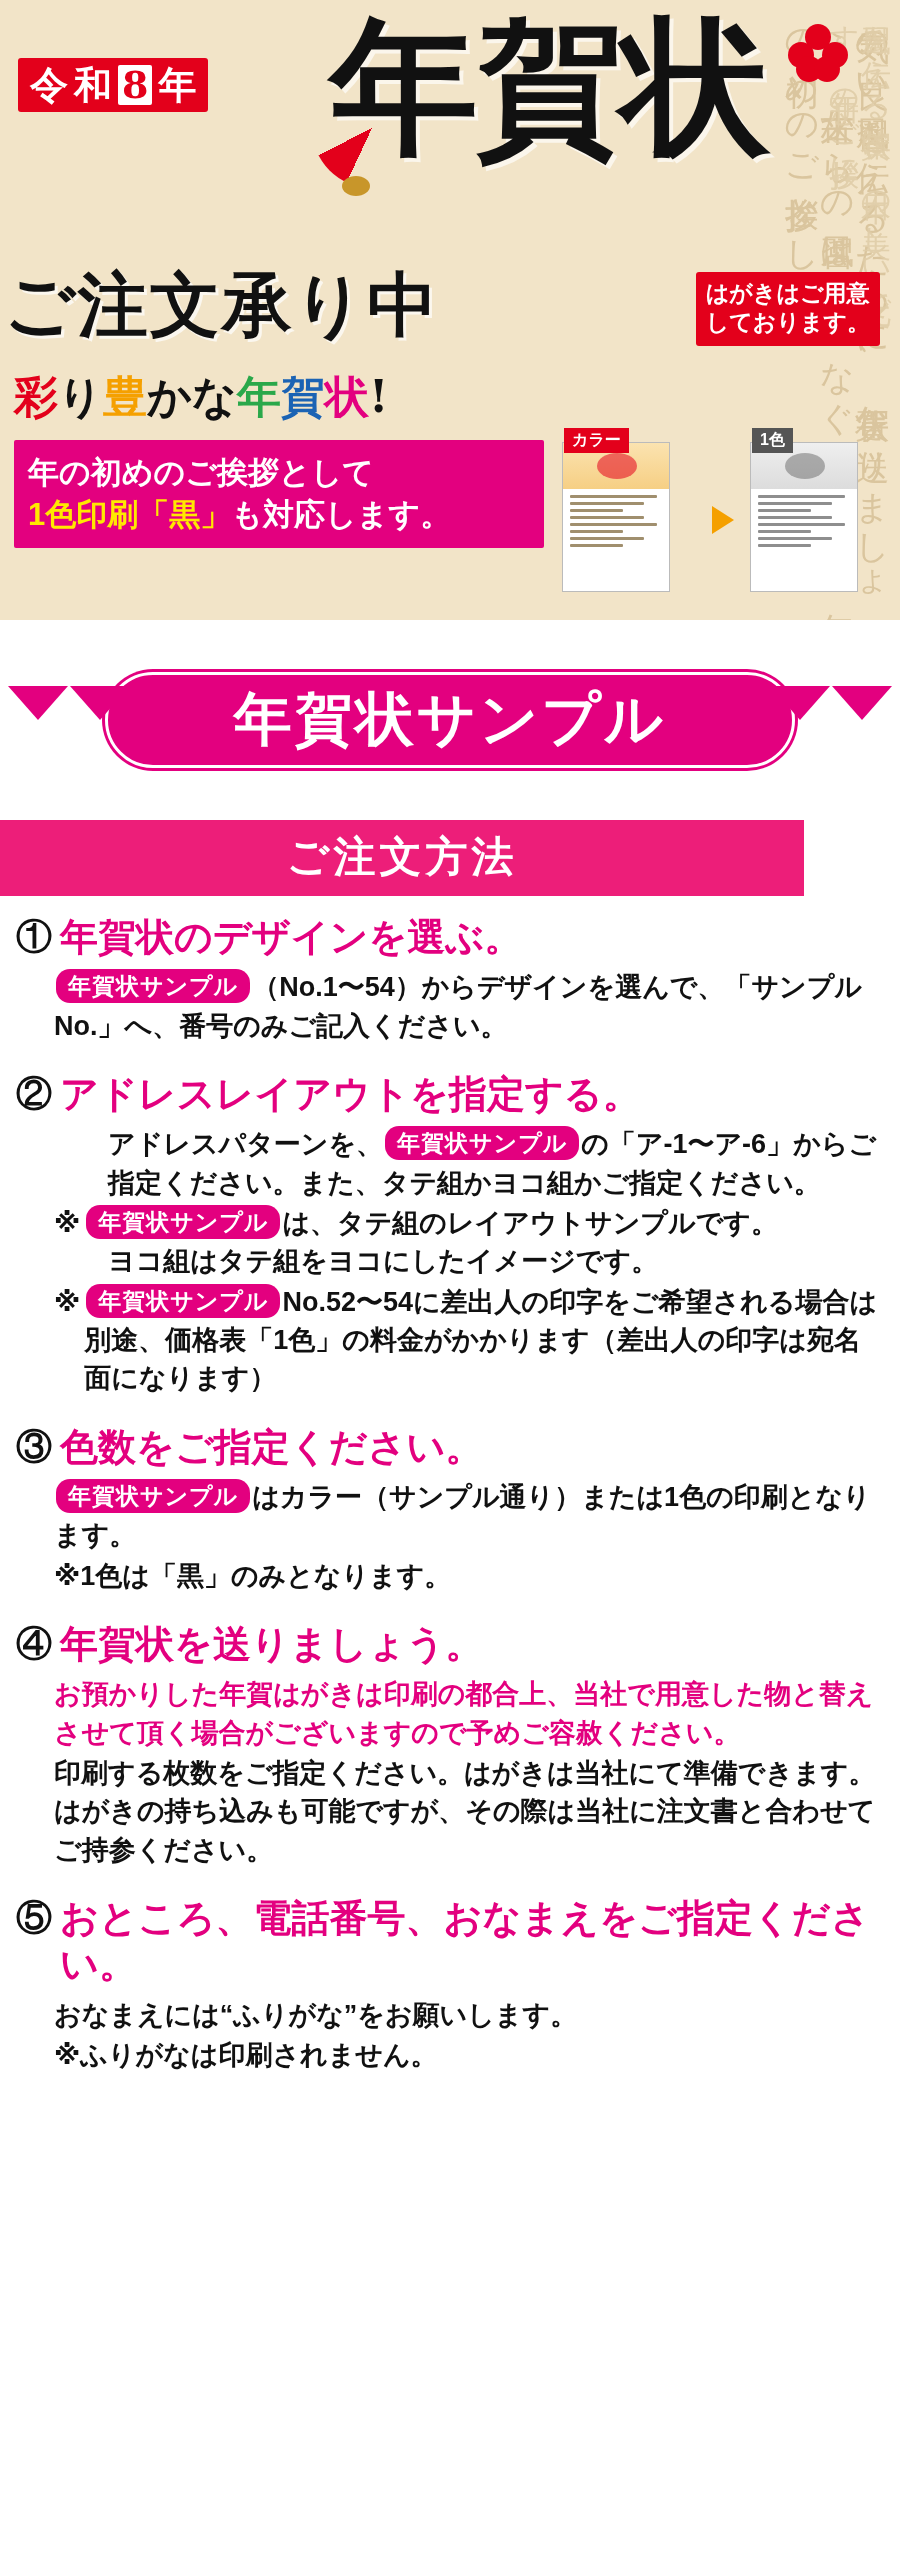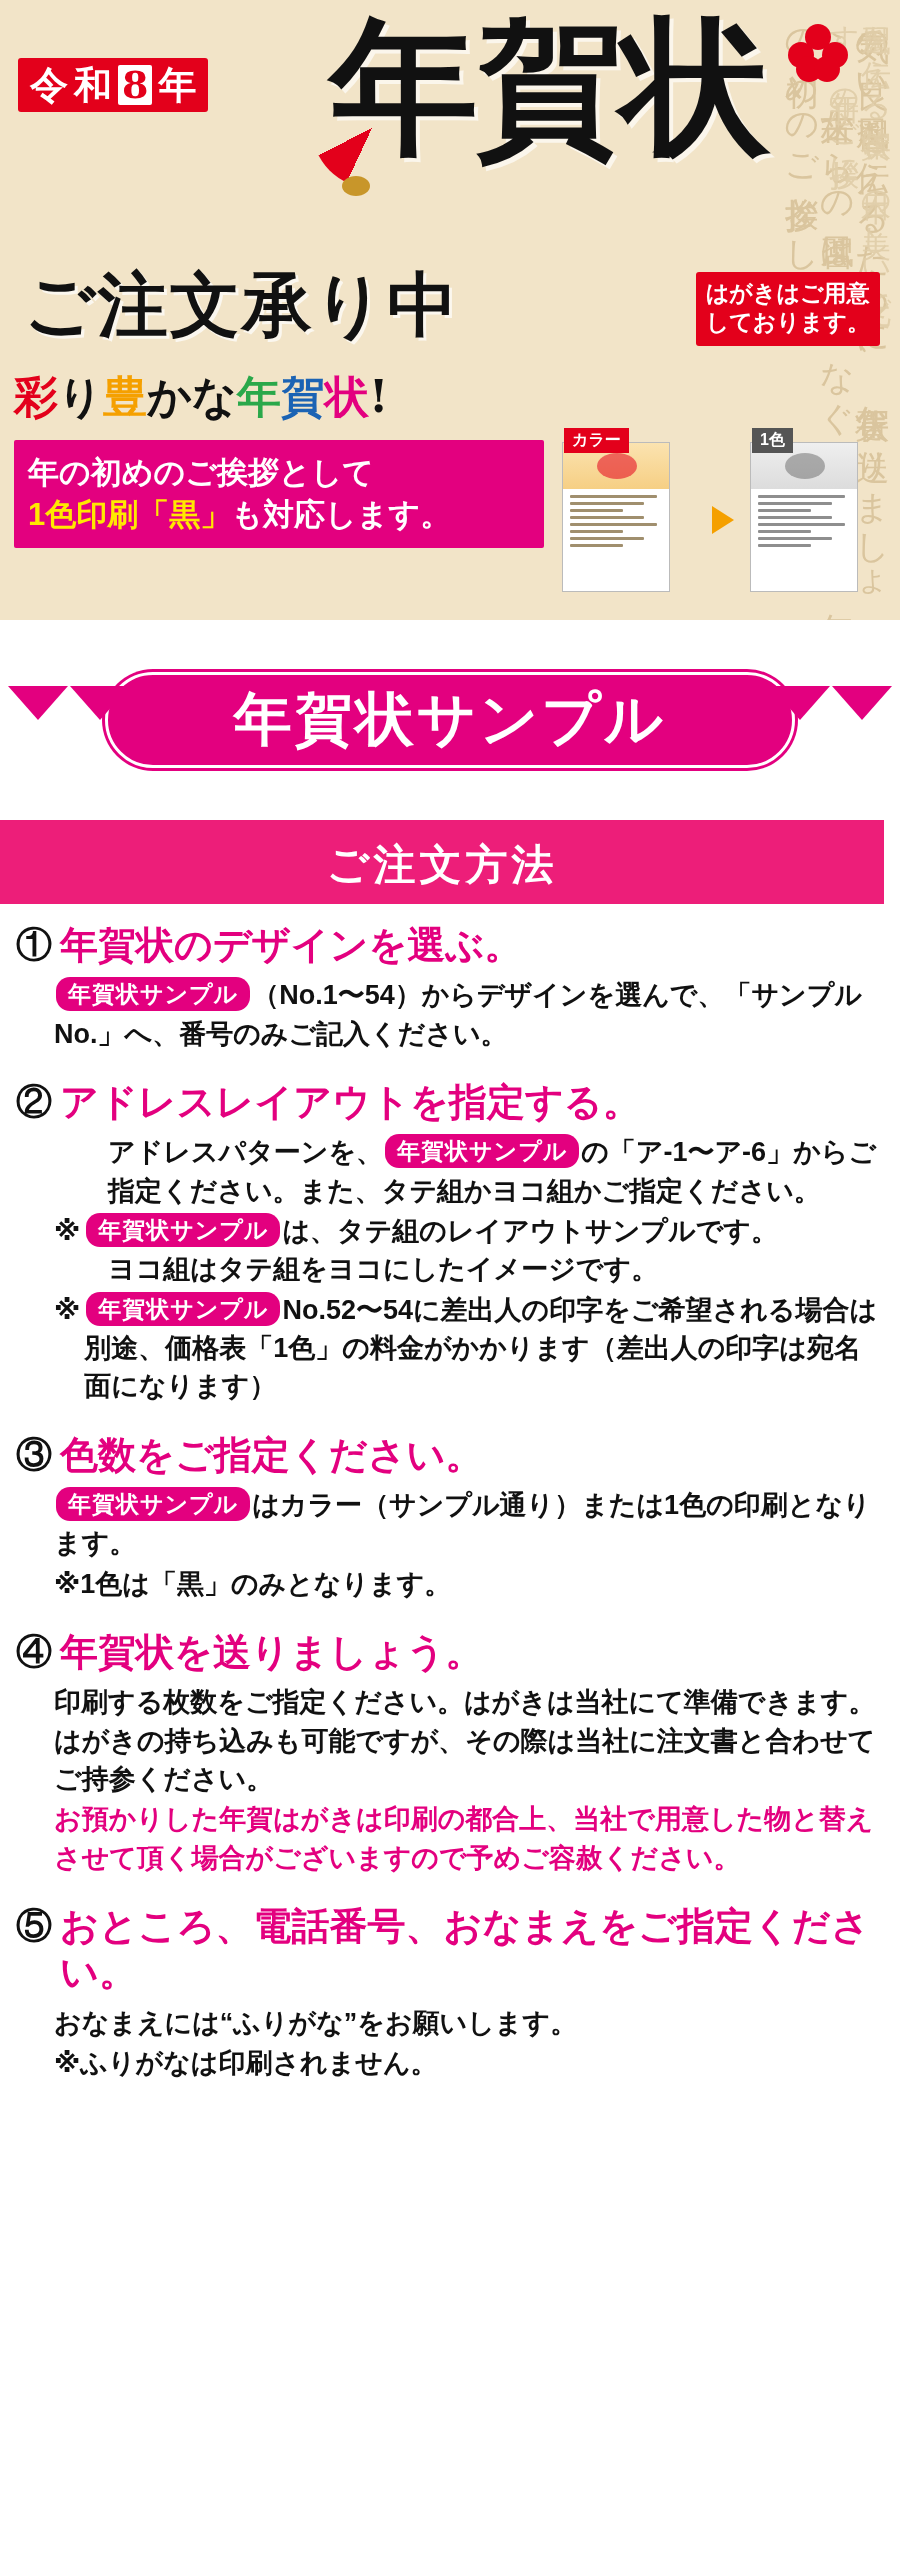--- a/index.html
+++ b/index.html
@@ -123,21 +123,21 @@
     background: #e3001b;
   }
   .plum i:nth-child(1){ left: 17px; top: 0; }
   .plum i:nth-child(2){ left: 0;  top: 18px; }
   .plum i:nth-child(3){ left: 34px; top: 18px; }
   .plum i:nth-child(4){ left: 8px;  top: 32px; }
   .plum i:nth-child(5){ left: 26px; top: 32px; }
 
   .hero-sub {
     position: absolute;
-    left: 24px; top: 270px;
+    left: 4px; top: 270px;
     font-family: "DejaVu Serif", "Liberation Serif", serif;
     font-weight: bold;
     font-size: 70px;
     line-height: 1;
     color: #111111;
     letter-spacing: 2px;
     text-shadow: 3px 3px 0 rgba(255,255,255,.7);
     text-align: right;
   }
 
@@ -286,24 +286,24 @@
     border-right: 30px solid transparent;
     top: 66px;
   }
   .tri.l1 { left: 8px; }
   .tri.l2 { left: 70px; }
   .tri.r1 { right: 8px; }
   .tri.r2 { right: 70px; }
 
   
   .order-head {
-    width: 884px;
+    width: 804px;
     background: #ed1e79;
     text-align: center;
-    padding: 17px 0 11px;
+    padding: 9px 0 11px;
   }
   .order-head span {
     font-family: "DejaVu Serif", "Liberation Serif", serif;
     font-weight: bold;
     font-size: 42px;
     color: #ffffff;
     letter-spacing: 4px;
   }
 
   .steps { padding: 18px 16px 40px; }
@@ -498,22 +498,22 @@
       <p class="indent">※1色は「黒」のみとなります。</p>
     </div>
   </div>
 
   <div class="step">
     <div class="step-title">
       <span class="step-num">④</span>
       <span>年賀状を送りましょう。</span>
     </div>
     <div class="step-body">
+      <p class="indent pink">お預かりした年賀はがきは印刷の都合上、当社で用意した物と替えさせて頂く場合がございますので予めご容赦ください。</p>
       <p class="indent">印刷する枚数をご指定ください。はがきは当社にて準備できます。はがきの持ち込みも可能ですが、その際は当社に注文書と合わせてご持参ください。</p>
-      <p class="indent pink">お預かりした年賀はがきは印刷の都合上、当社で用意した物と替えさせて頂く場合がございますので予めご容赦ください。</p>
     </div>
   </div>
 
   <div class="step">
     <div class="step-title">
       <span class="step-num">⑤</span>
       <span>おところ、電話番号、おなまえをご指定ください。</span>
     </div>
     <div class="step-body">
       <p class="indent">おなまえには“ふりがな”をお願いします。</p>

